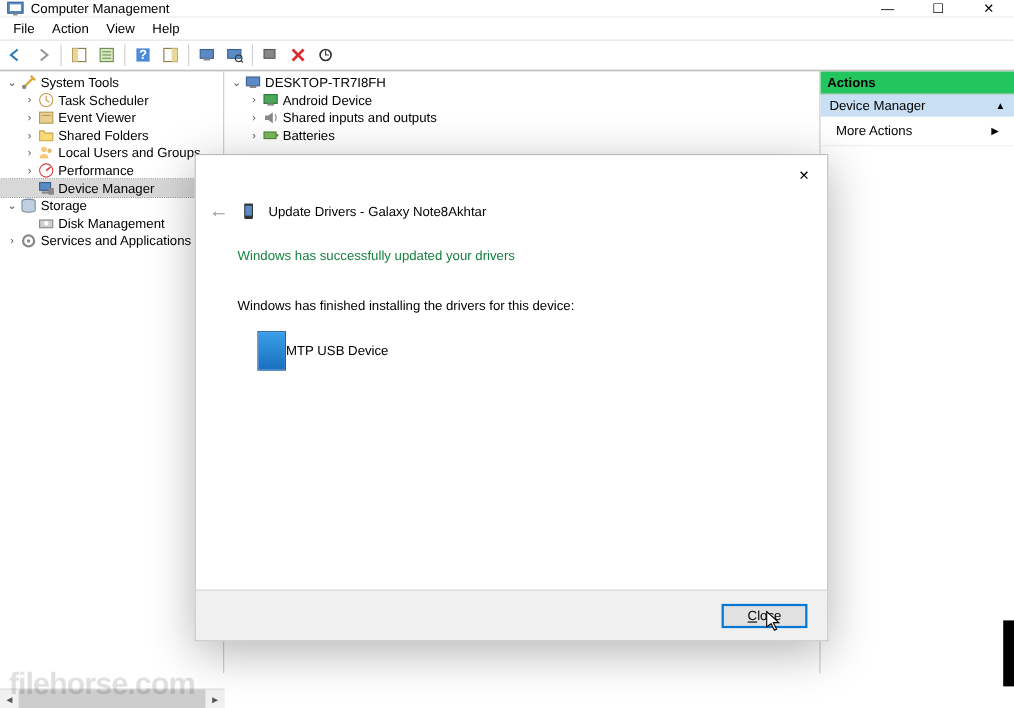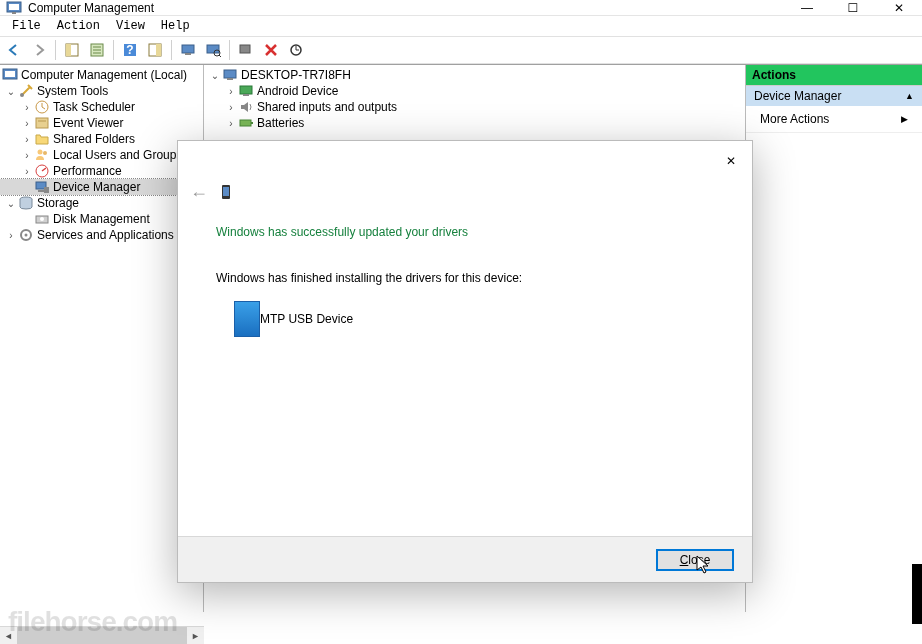--- a/index.html
+++ b/index.html
@@ -7,21 +7,21 @@
 
 
 .titlebar { height: 16px; display: flex; align-items: center; background: #fff; border-bottom: 1px solid #e5e5e5; }
 .titlebar-icon { width: 16px; height: 16px; margin: 0 6px; }
 .titlebar-text { flex: 1; color: #000; font-size: 12px; }
 .window-controls { display: flex; }
 .window-btn { width: 46px; height: 30px; display: flex; align-items: center; justify-content: center; color: #000; }
 
 
 .menubar { height: 20px; display: flex; align-items: center; padding: 0 4px; background: #fff; }
-.menu-item { padding: 2px 8px; font-family: Liberation Mono, monospace; }
+.menu-item { padding: 2px 8px; }
 
 
 .toolbar { height: 28px; display: flex; align-items: center; padding: 0 2px; background: #fff; border-top: 1px solid #e1e1e1; border-bottom: 1px solid #e1e1e1; gap: 1px; }
 .tool-btn { width: 24px; height: 24px; display: flex; align-items: center; justify-content: center; }
 .tool-sep { width: 1px; height: 20px; background: #d0d0d0; margin: 0 3px; }
 
 
 .content { display: flex; height: calc(100% - 78px - 18px); border-top: 1px solid #a0a0a0; }
 .left-panel { width: 204px; border-right: 1px solid #bbb; overflow: hidden; background: #fff; padding-top: 2px; }
 .center-panel { flex: 1; border-right: 1px solid #bbb; overflow: hidden; background: #fff; padding-top: 2px; }
@@ -168,30 +168,20 @@
         <circle cx="8" cy="8" r="5" fill="none" stroke="#333" stroke-width="1.5"></circle>
         <path d="M8 4 L8 8 L11 8" stroke="#333" fill="none"></path>
       </svg>
     </div>
 </div>
 
 <div class="content">
 
   <div class="left-panel">
     <div class="tree-row">
-      <span class="tree-indent" style="width:2px"></span>
-      <span class="tree-icon">
-          <svg width="16" height="16">
-            <rect x="1" y="2" width="14" height="10" fill="#5b8bc5" stroke="#3a5f8a"></rect>
-            <rect x="3" y="4" width="10" height="6" fill="#fff"></rect>
-          </svg>
-        </span>
-      <span class="tree-label">Computer Management (Local)</span>
-    </div>
-    <div class="tree-row">
       <span class="tree-indent" style="width:4px"></span>
       <span class="tree-arrow">⌄</span>
       <span class="tree-icon">
           <svg width="16" height="16">
             <path d="M4 12 L12 4 M10 2 L14 6" stroke="#d8a838" stroke-width="2"></path>
             <circle cx="4" cy="12" r="2" fill="#888"></circle>
           </svg>
         </span>
       <span class="tree-label">System Tools</span>
     </div>
@@ -365,20 +355,21 @@
   <div class="dialog-inner">
     <div class="dialog-close"><span>✕</span></div>
     <div class="dialog-header">
       <span class="dialog-back">←</span>
       <span class="dialog-icon">
           <svg width="16" height="16">
             <rect x="4" y="1" width="8" height="14" rx="1" fill="#333"></rect>
             <rect x="5" y="3" width="6" height="9" fill="#5b8bc5"></rect>
           </svg>
         </span>
+      <span class="dialog-title">Update Drivers - Galaxy Note8Akhtar</span>
     </div>
     <div class="dialog-main-text">Windows has successfully updated your drivers</div>
     <div class="dialog-body-text">Windows has finished installing the drivers for this device:</div>
     <div class="device-row">
       <div class="device-icon"></div>
       <span>MTP USB Device</span>
     </div>
     <div class="dialog-footer">
       <div class="dialog-btn"><span style="text-decoration:underline">C</span>lose</div>
     </div>

